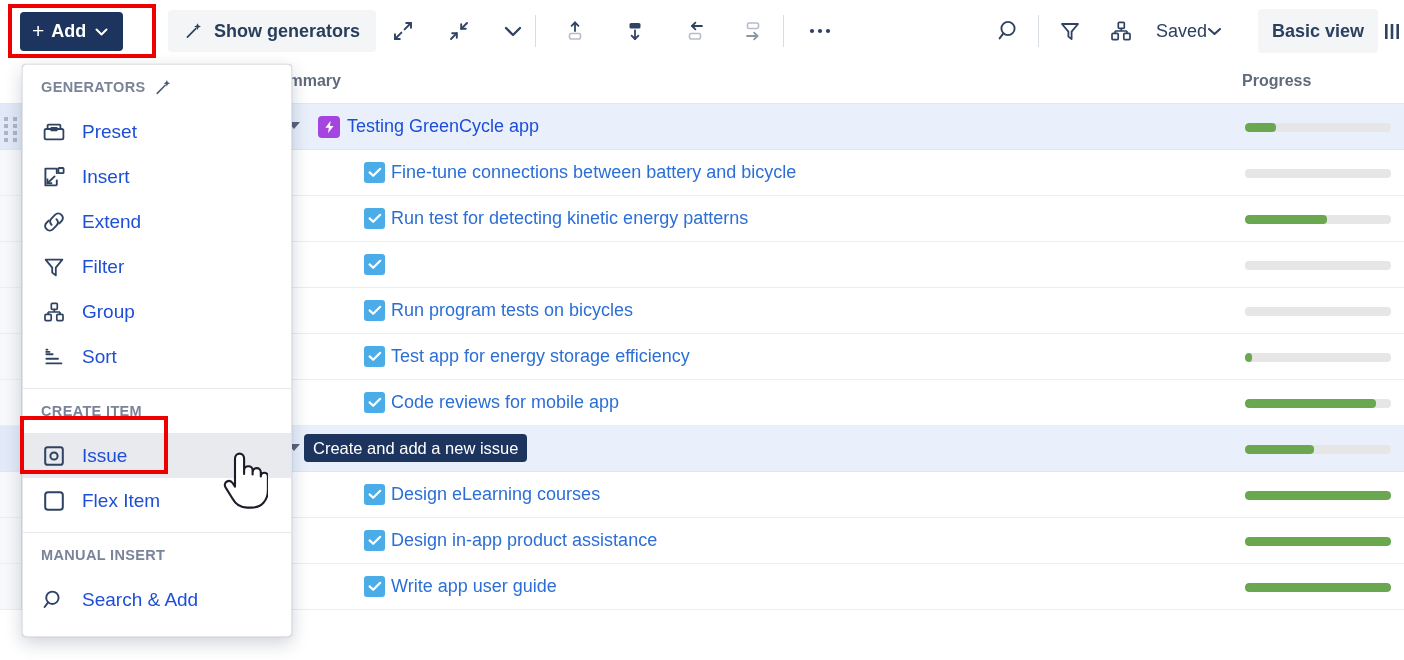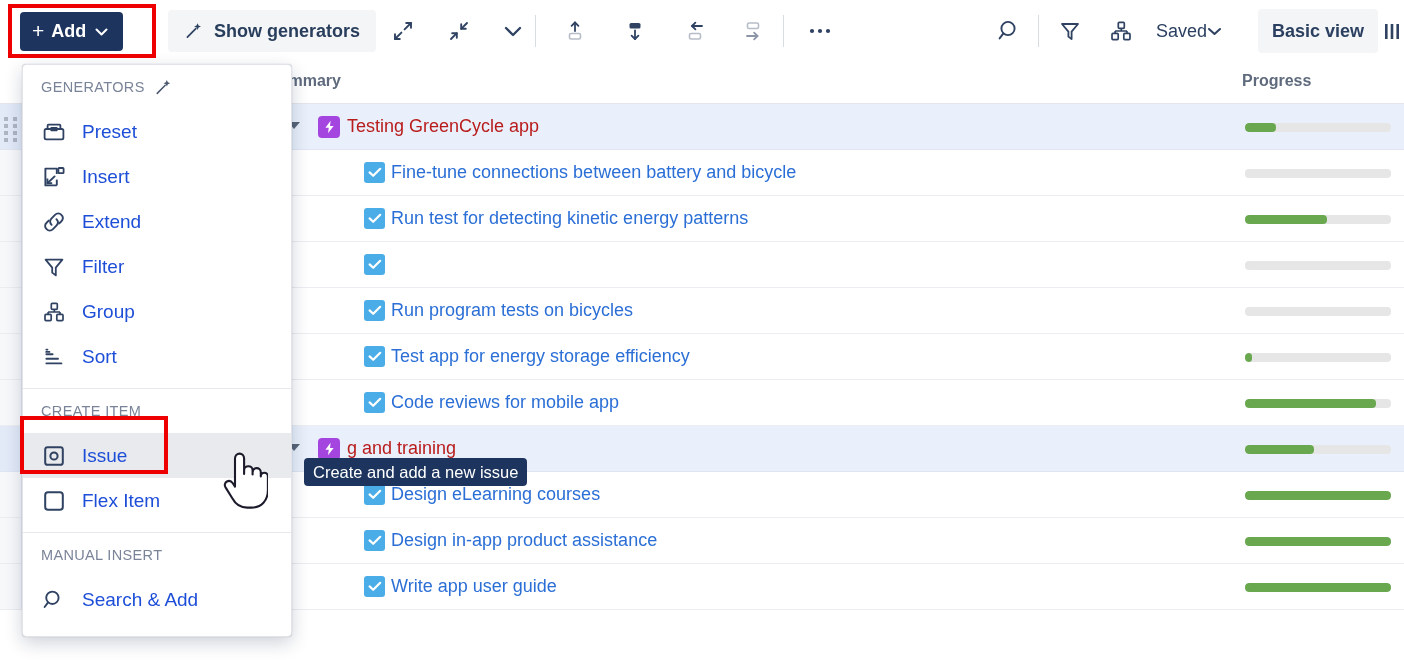--- a/index.html
+++ b/index.html
@@ -166,21 +166,21 @@
     background: #4bade8;
     border-radius: 3px;
     display: flex; align-items: center; justify-content: center;
     cursor: pointer;
   }
   .summary-text {
     position: absolute; top: 12px;
     color: #2b6fd6; font-size: 18px;
     white-space: nowrap;
   }
-  .summary-text.lvl0 { left: 347px; color: #b91c1c; }
+  .summary-text.lvl0 { left: 347px; color: #1d4ed8; }
   .summary-text.lvl1 { left: 391px; }
 
   .prog-track {
     position: absolute; left: 1245px; top: 19px;
     width: 146px; height: 9px;
     background: #e6e6e6;
     border-radius: 4px;
     overflow: hidden;
   }
   .prog-fill {
@@ -199,21 +199,21 @@
     border-radius: 4px;
     box-shadow: 0 6px 18px rgba(9,30,66,0.20), 0 0 1px rgba(9,30,66,0.31);
     z-index: 40;
     padding-bottom: 14px;
   }
   .menu-section-label {
     height: 44px;
     display: flex; align-items: center; gap: 9px;
     padding-left: 18px;
     color: #7a8499;
-    font-size: 14.5px; font-weight: normal;
+    font-size: 14.5px; font-weight: bold;
     letter-spacing: 0.35px;
   }
   .menu-item {
     height: 45px;
     display: flex; align-items: center; gap: 16px;
     padding-left: 18px;
     color: #1d4ed8;
     font-size: 19px;
     cursor: pointer;
   }
@@ -242,21 +242,20 @@
     left: 304px; top: 434px;
     height: 28px;
     padding: 0 9px;
     background: #1d355e;
     color: #ffffff;
     border-radius: 4px;
     font-size: 16.5px;
     display: flex; align-items: center;
     z-index: 60;
     white-space: nowrap;
-    margin-top: 24px;
   }
 
   
   .cursor {
     position: absolute;
     left: 222px; top: 448px;
     z-index: 70;
     pointer-events: none;
   }
 

